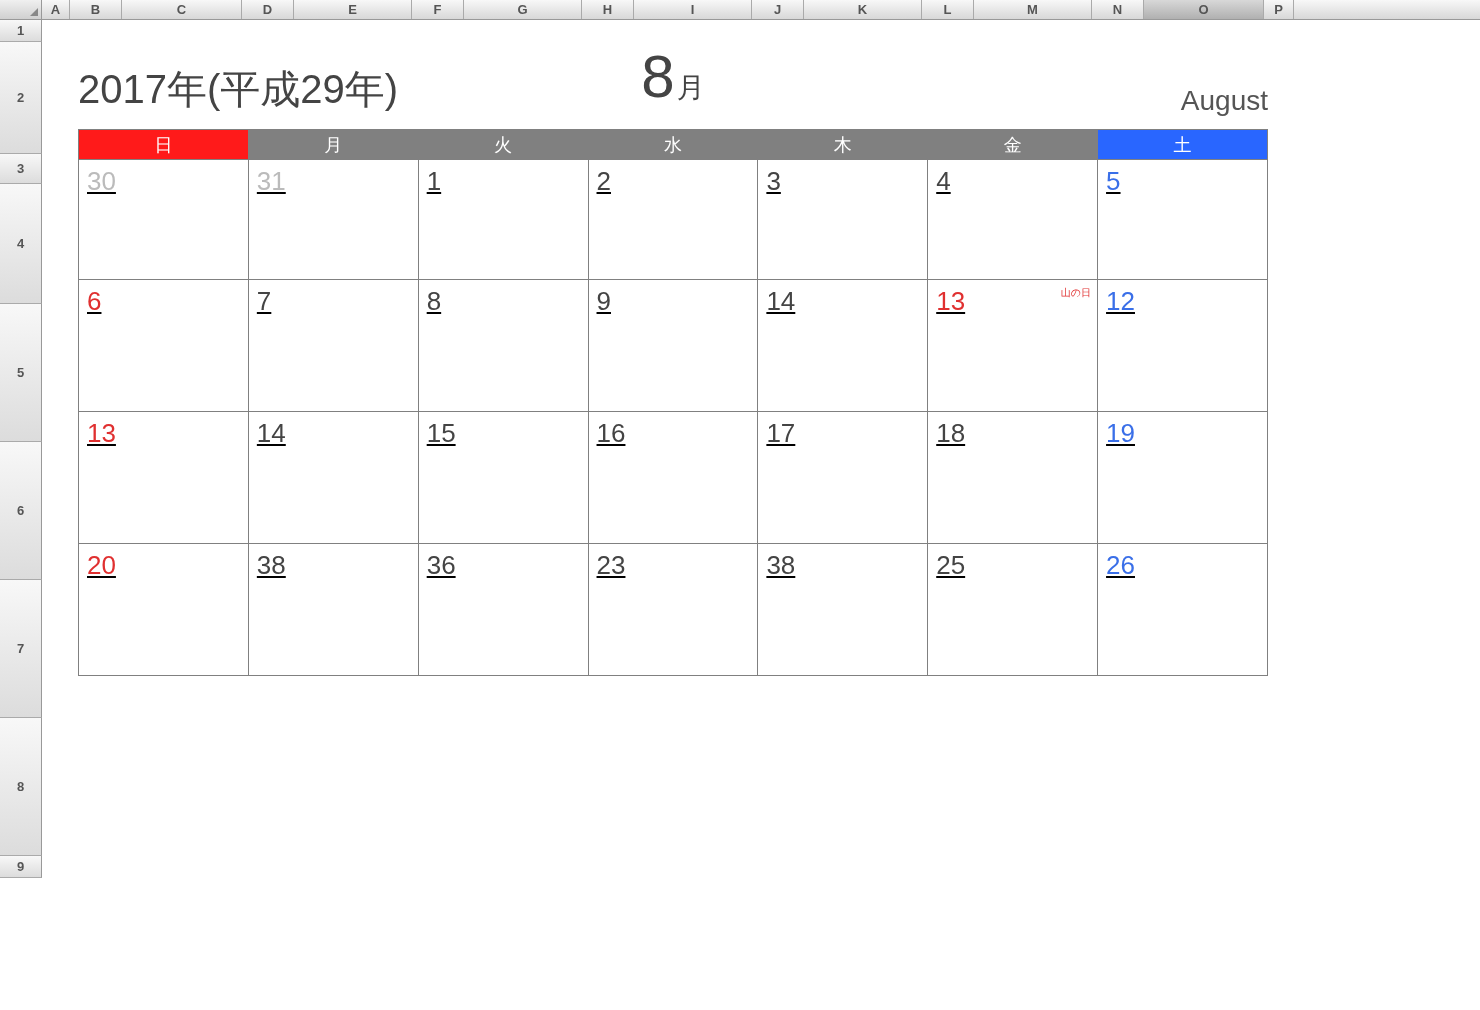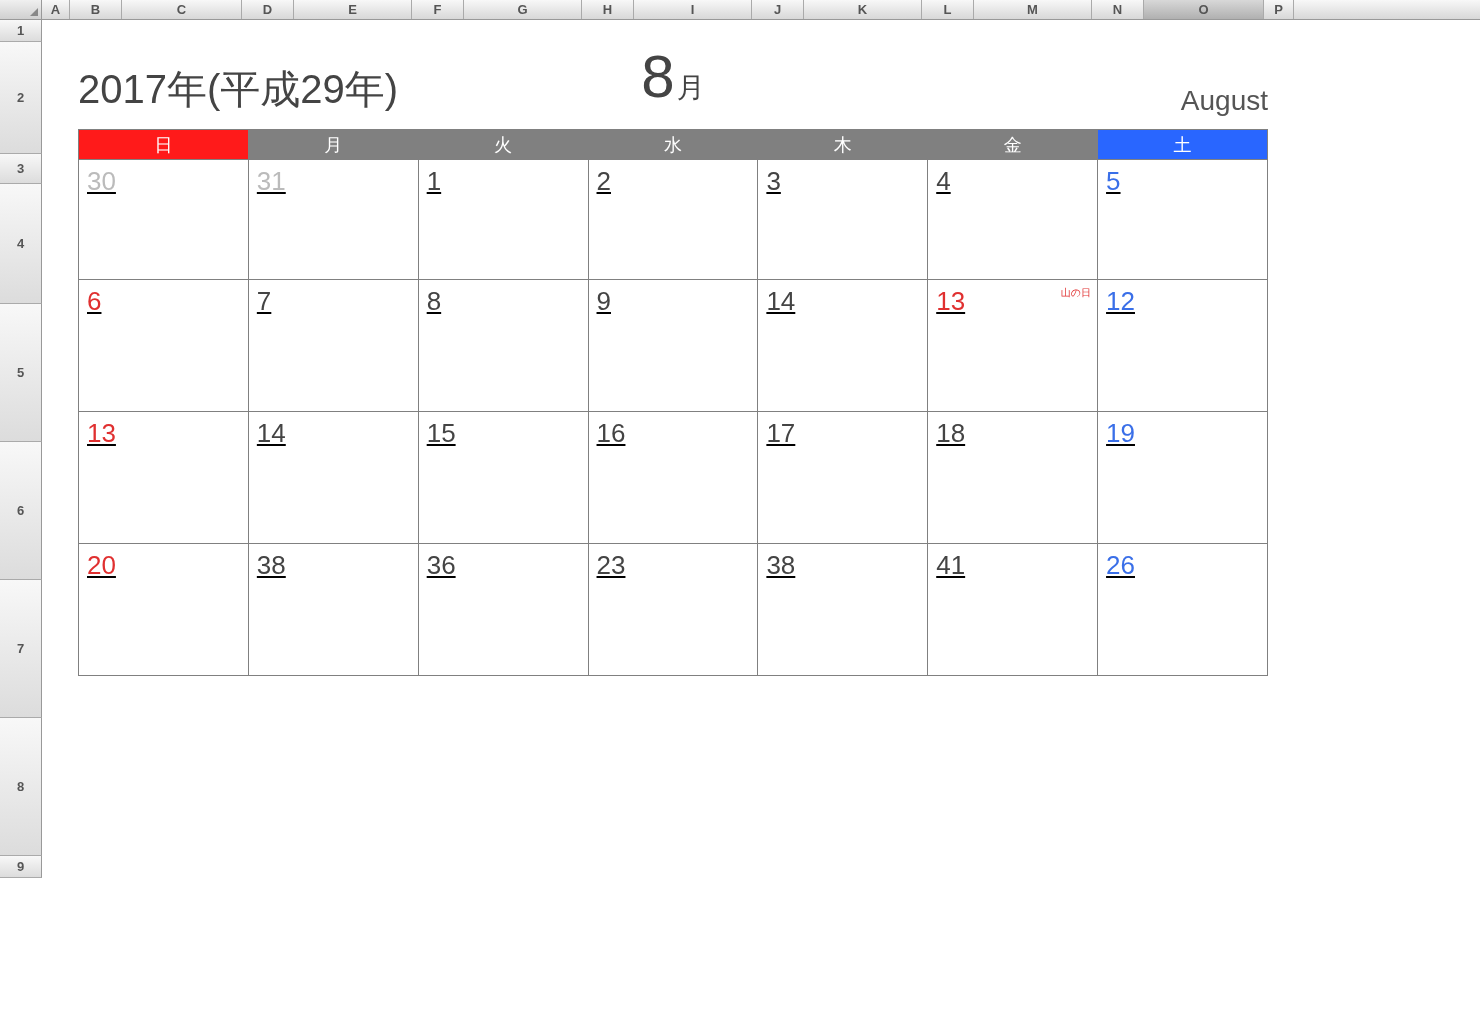--- a/index.html
+++ b/index.html
@@ -320,21 +320,21 @@
                 <td>
                   <div class="day-num ">36</div>
                 </td>
                 <td>
                   <div class="day-num ">23</div>
                 </td>
                 <td>
                   <div class="day-num ">38</div>
                 </td>
                 <td>
-                  <div class="day-num ">41</div>
+                  <div class="day-num ">25</div>
                 </td>
                 <td>
                   <div class="day-num blue">26</div>
                 </td>
               </tr>
             </tbody>
         </table>
 
       </div>
 

